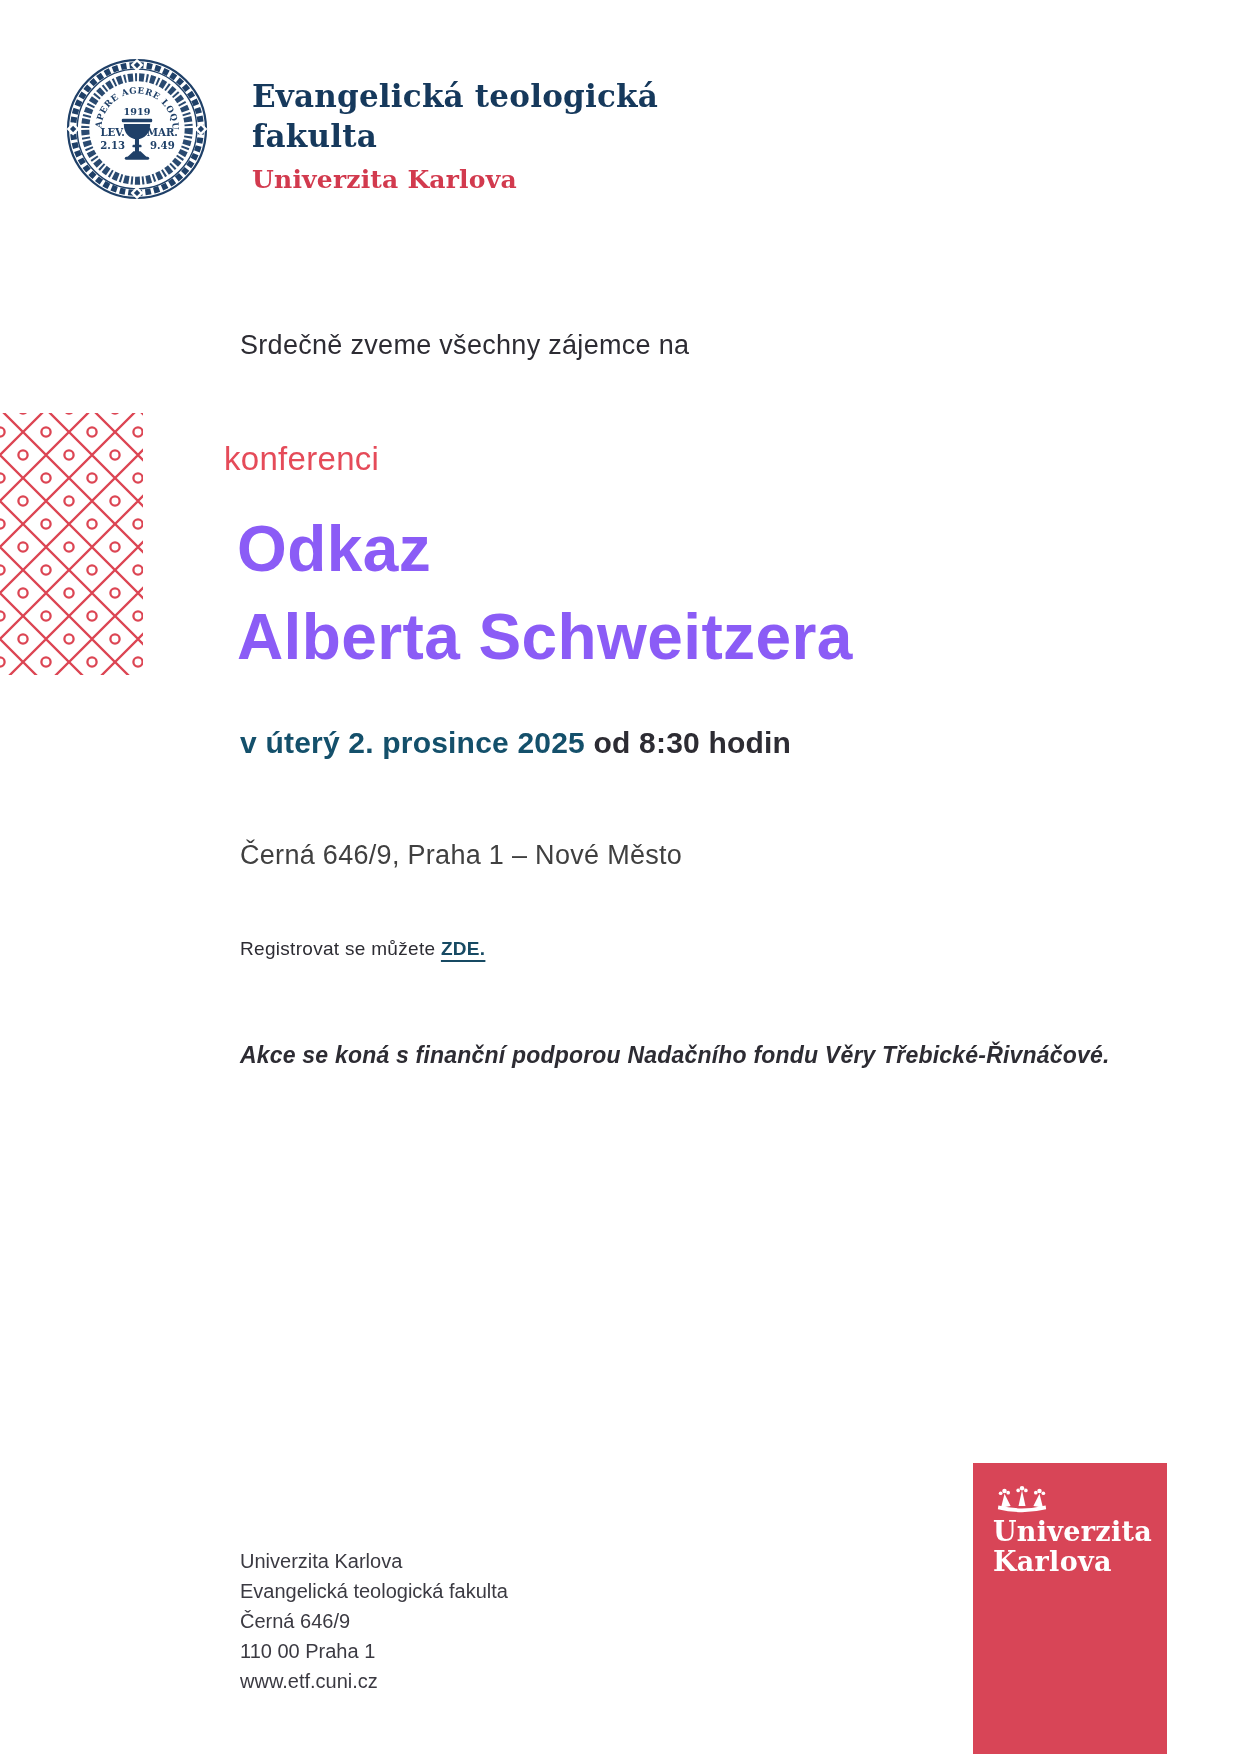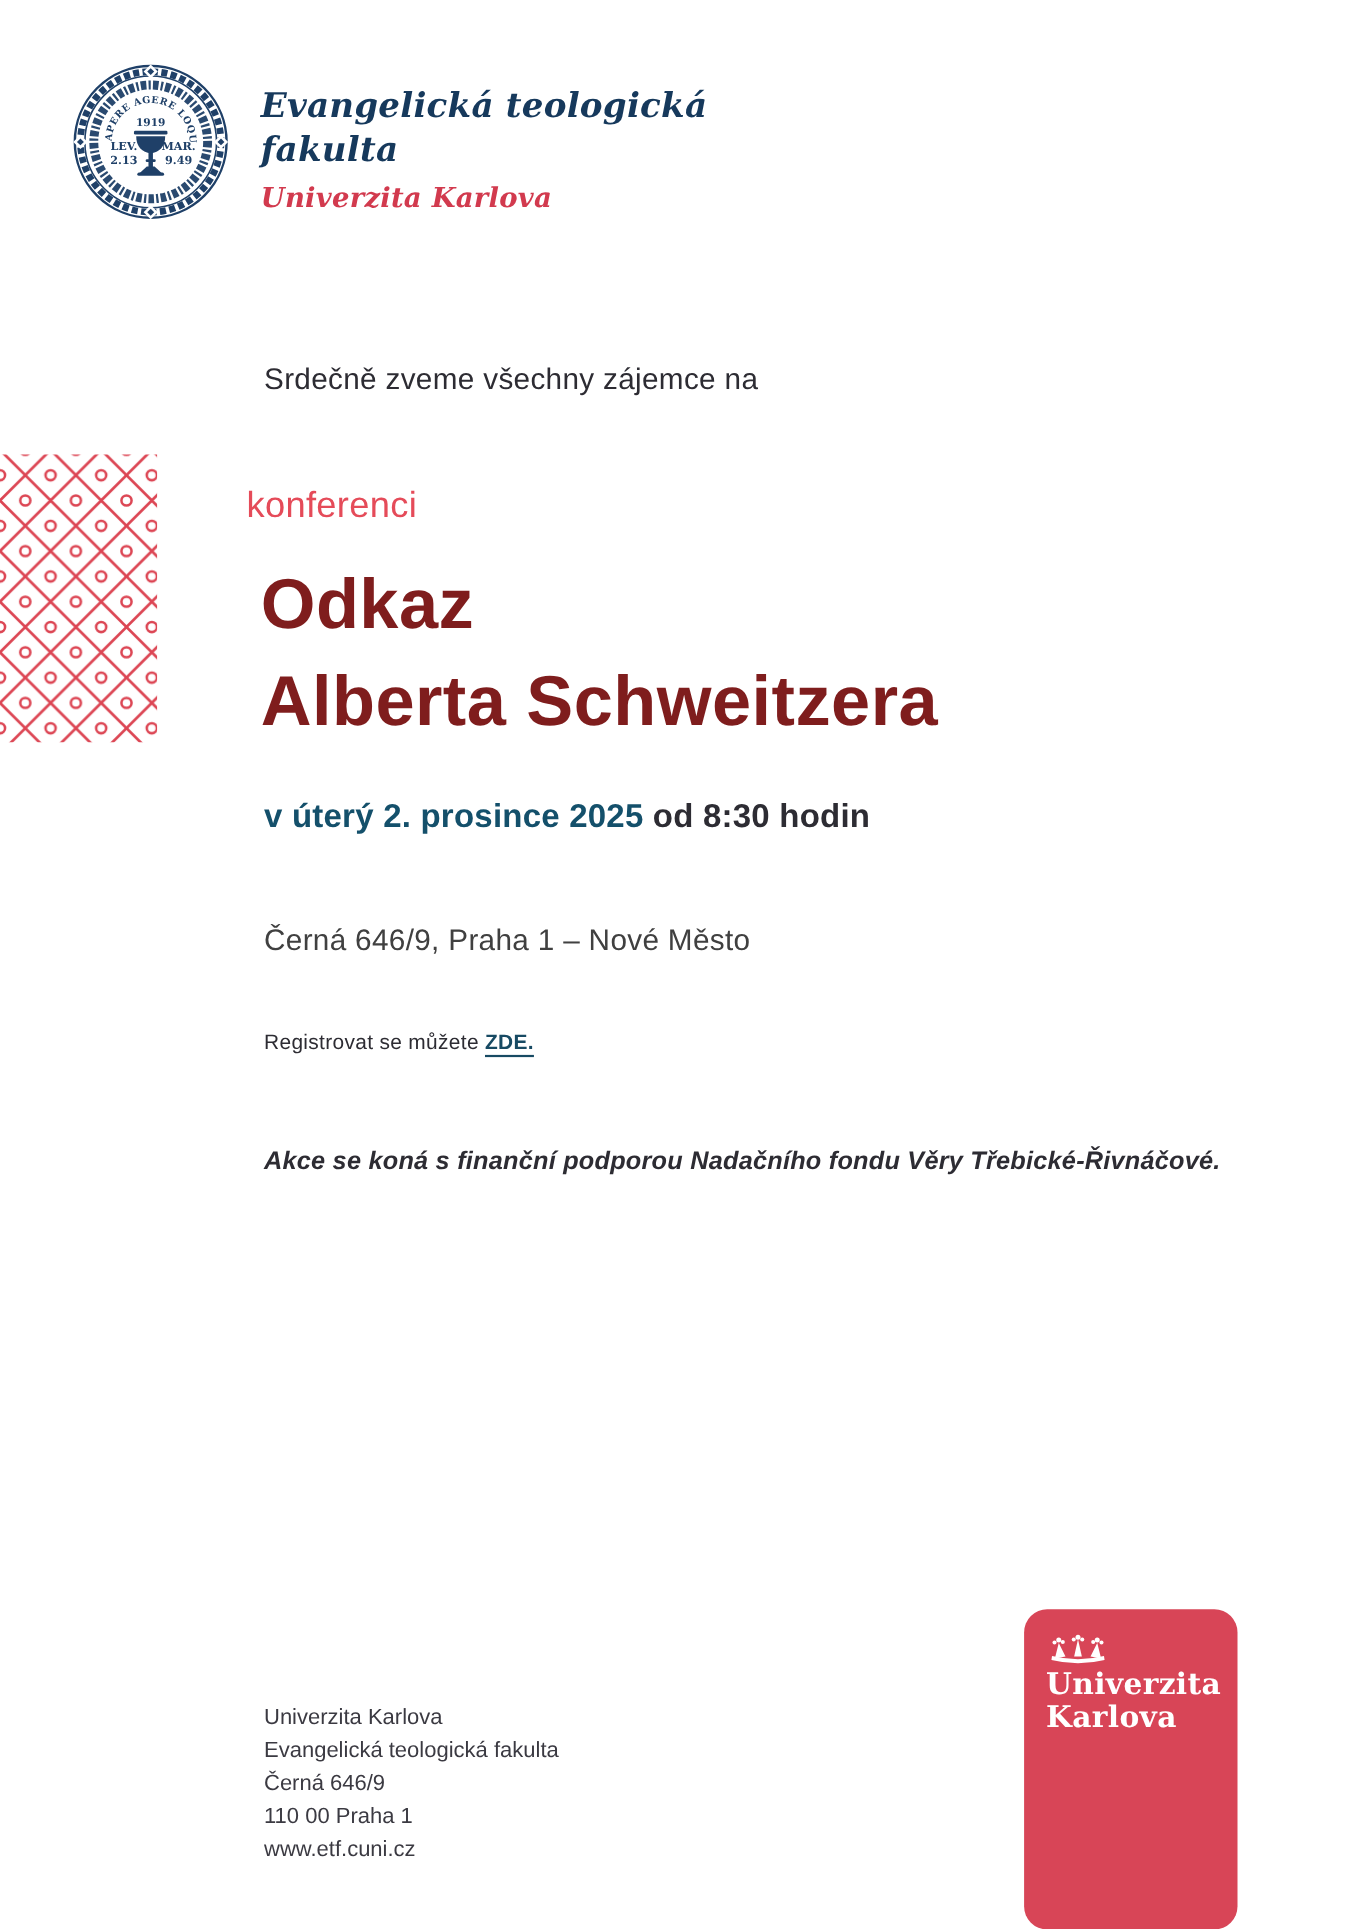--- a/index.html
+++ b/index.html
@@ -2,21 +2,21 @@
 <html><head>
 <meta charset="utf-8">
 <style>
   html,body{margin:0;padding:0;background:#ffffff;}
   .page{
     position:relative;width:1240px;height:1754px;background:#ffffff;
     font-family:"Liberation Sans",sans-serif;overflow:hidden;
   }
   
   .seal{position:absolute;left:66px;top:58px;width:142px;height:142px;}
-  .masthead{position:absolute;left:237px;top:76px;font-style:italic;}
+  .masthead{position:absolute;left:252px;top:76px;}
   .faculty-name{
     font-family:"DejaVu Serif",serif;font-weight:bold;
     color:#16395c;font-size:31px;line-height:40px;letter-spacing:.2px;
   }
   .university-name{
     font-family:"DejaVu Serif",serif;font-weight:bold;
     color:#d23a4e;font-size:25px;margin-top:9px;letter-spacing:.2px;
   }
   
   .pattern{position:absolute;left:0;top:413px;width:143px;height:262px;}
@@ -24,21 +24,21 @@
   .intro{
     position:absolute;left:240px;top:330px;
     font-size:27px;font-weight:500;color:#2d2c33;letter-spacing:.3px;
   }
   .event-type{
     position:absolute;left:224px;top:440px;
     font-size:33px;font-weight:500;color:#e54b59;letter-spacing:.3px;
   }
   .event-title{
     position:absolute;left:237px;top:505px;
-    font-size:64px;line-height:88px;font-weight:700;color:#7f1d1d;letter-spacing:.4px;
+    font-size:64px;line-height:88px;font-weight:700;color:#8b5cf6;letter-spacing:.4px;
   }
   .when{
     position:absolute;left:240px;top:726px;
     font-size:30px;font-weight:700;letter-spacing:.2px;
   }
   .when .date-part{color:#14506b;}
   .when .time-part{color:#2d2c33;}
   .venue{
     position:absolute;left:240px;top:784px;
     font-size:27px;font-weight:500;color:#2d2c33;letter-spacing:.3px;
@@ -58,23 +58,22 @@
   .support-note{
     position:absolute;left:240px;top:1042px;
     font-size:23px;font-style:italic;color:#2d2c33;letter-spacing:.2px;font-weight:bold;
   }
   
   .footer-address{
     position:absolute;left:240px;top:1546px;
     font-size:20px;line-height:30px;color:#3b3a42;
   }
   .brand-box{
-    position:absolute;left:931px;top:1463px;width:194px;height:291px;
+    position:absolute;left:973px;top:1463px;width:194px;height:291px;
     background:#d84557;
-    border-radius:21px;
   }
   .brand-box .crown{position:absolute;left:20px;top:22px;width:58px;height:28px;}
   .brand-wordmark{
     position:absolute;left:20px;top:54px;
     font-family:"DejaVu Serif",serif;font-weight:bold;
     color:#ffffff;font-size:27px;line-height:30px;letter-spacing:.3px;
   }
 </style>
 </head>
 <body>

